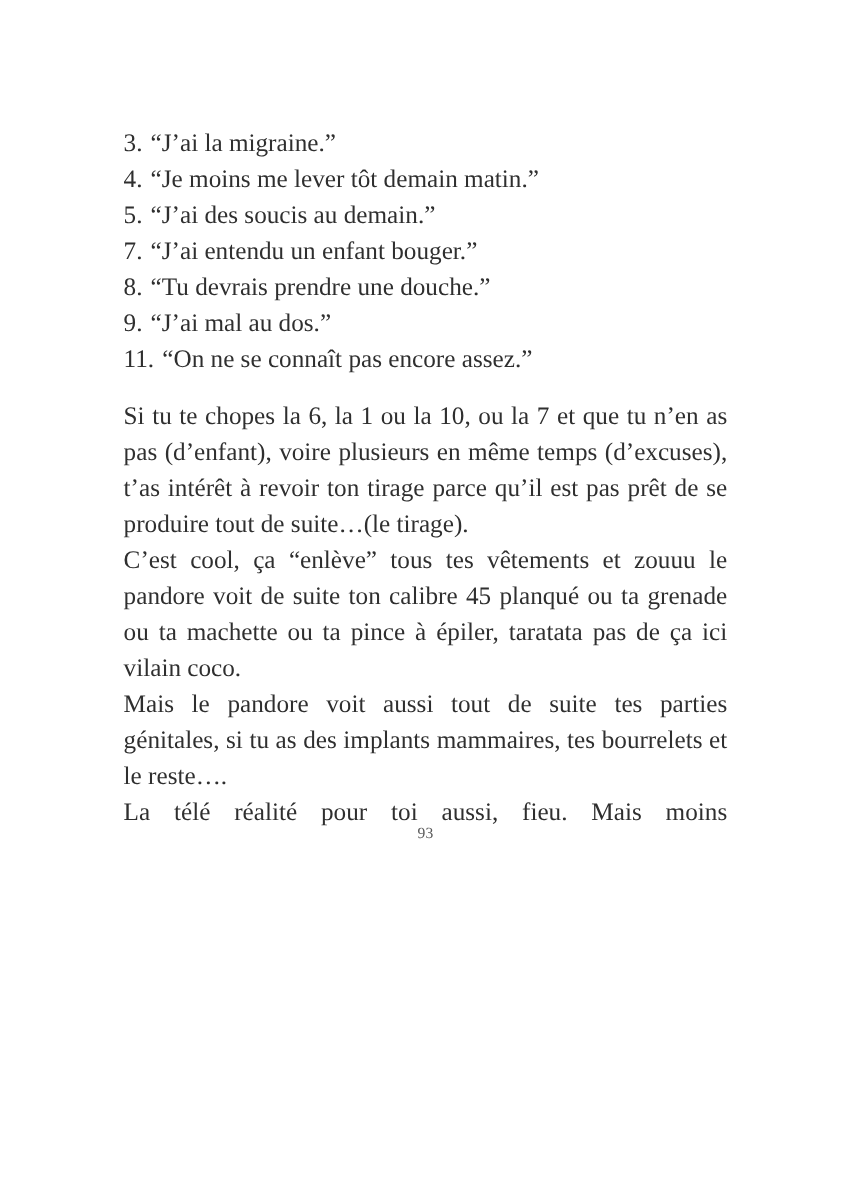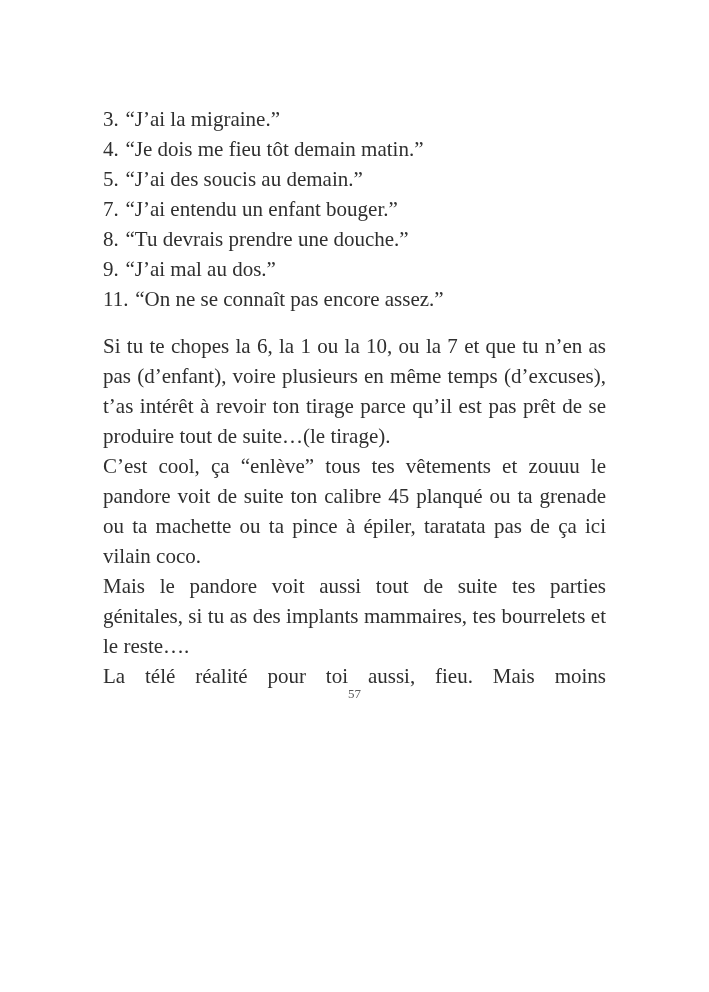--- a/index.html
+++ b/index.html
@@ -59,21 +59,21 @@
 <body>
 
 <div class="page">
   <div class="content">
 
     <div class="excuse-list">
       <div class="list-line">
         <span class="list-num">3.</span><span>“J’ai la migraine.”</span>
       </div>
       <div class="list-line">
-        <span class="list-num">4.</span><span>“Je dois me fieu tôt demain matin.”</span>
+        <span class="list-num">4.</span><span>“Je moins me lever tôt demain matin.”</span>
       </div>
       <div class="list-line">
         <span class="list-num">5.</span><span>“J’ai des soucis au demain.”</span>
       </div>
       <div class="list-line">
         <span class="list-num">7.</span><span>“J’ai entendu un enfant bouger.”</span>
       </div>
       <div class="list-line">
         <span class="list-num">8.</span><span>“Tu devrais prendre une douche.”</span>
       </div>
@@ -85,14 +85,14 @@
       </div>
     </div>
 
     <p class="para gap-top">Si tu te chopes la 6, la 1 ou la 10, ou la 7 et que tu n’en as pas (d’enfant), voire plusieurs en même temps (d’excuses), t’as intérêt à revoir ton tirage parce qu’il est pas prêt de se produire tout de suite…(le tirage).</p>
     <p class="para">C’est cool, ça “enlève” tous tes vêtements et zouuu le pandore voit de suite ton calibre 45 planqué ou ta grenade ou ta machette ou ta pince à épiler, taratata pas de ça ici vilain coco.</p>
     <p class="para">Mais le pandore voit aussi tout de suite tes parties génitales, si tu as des implants mammaires, tes bourrelets et le reste….</p>
     <p class="para justify-last">La télé réalité pour toi aussi, fieu. Mais moins</p>
 
   </div>
 
-  <div class="page-number">57</div>
+  <div class="page-number">93</div>
 </div>
 
 </body></html>

